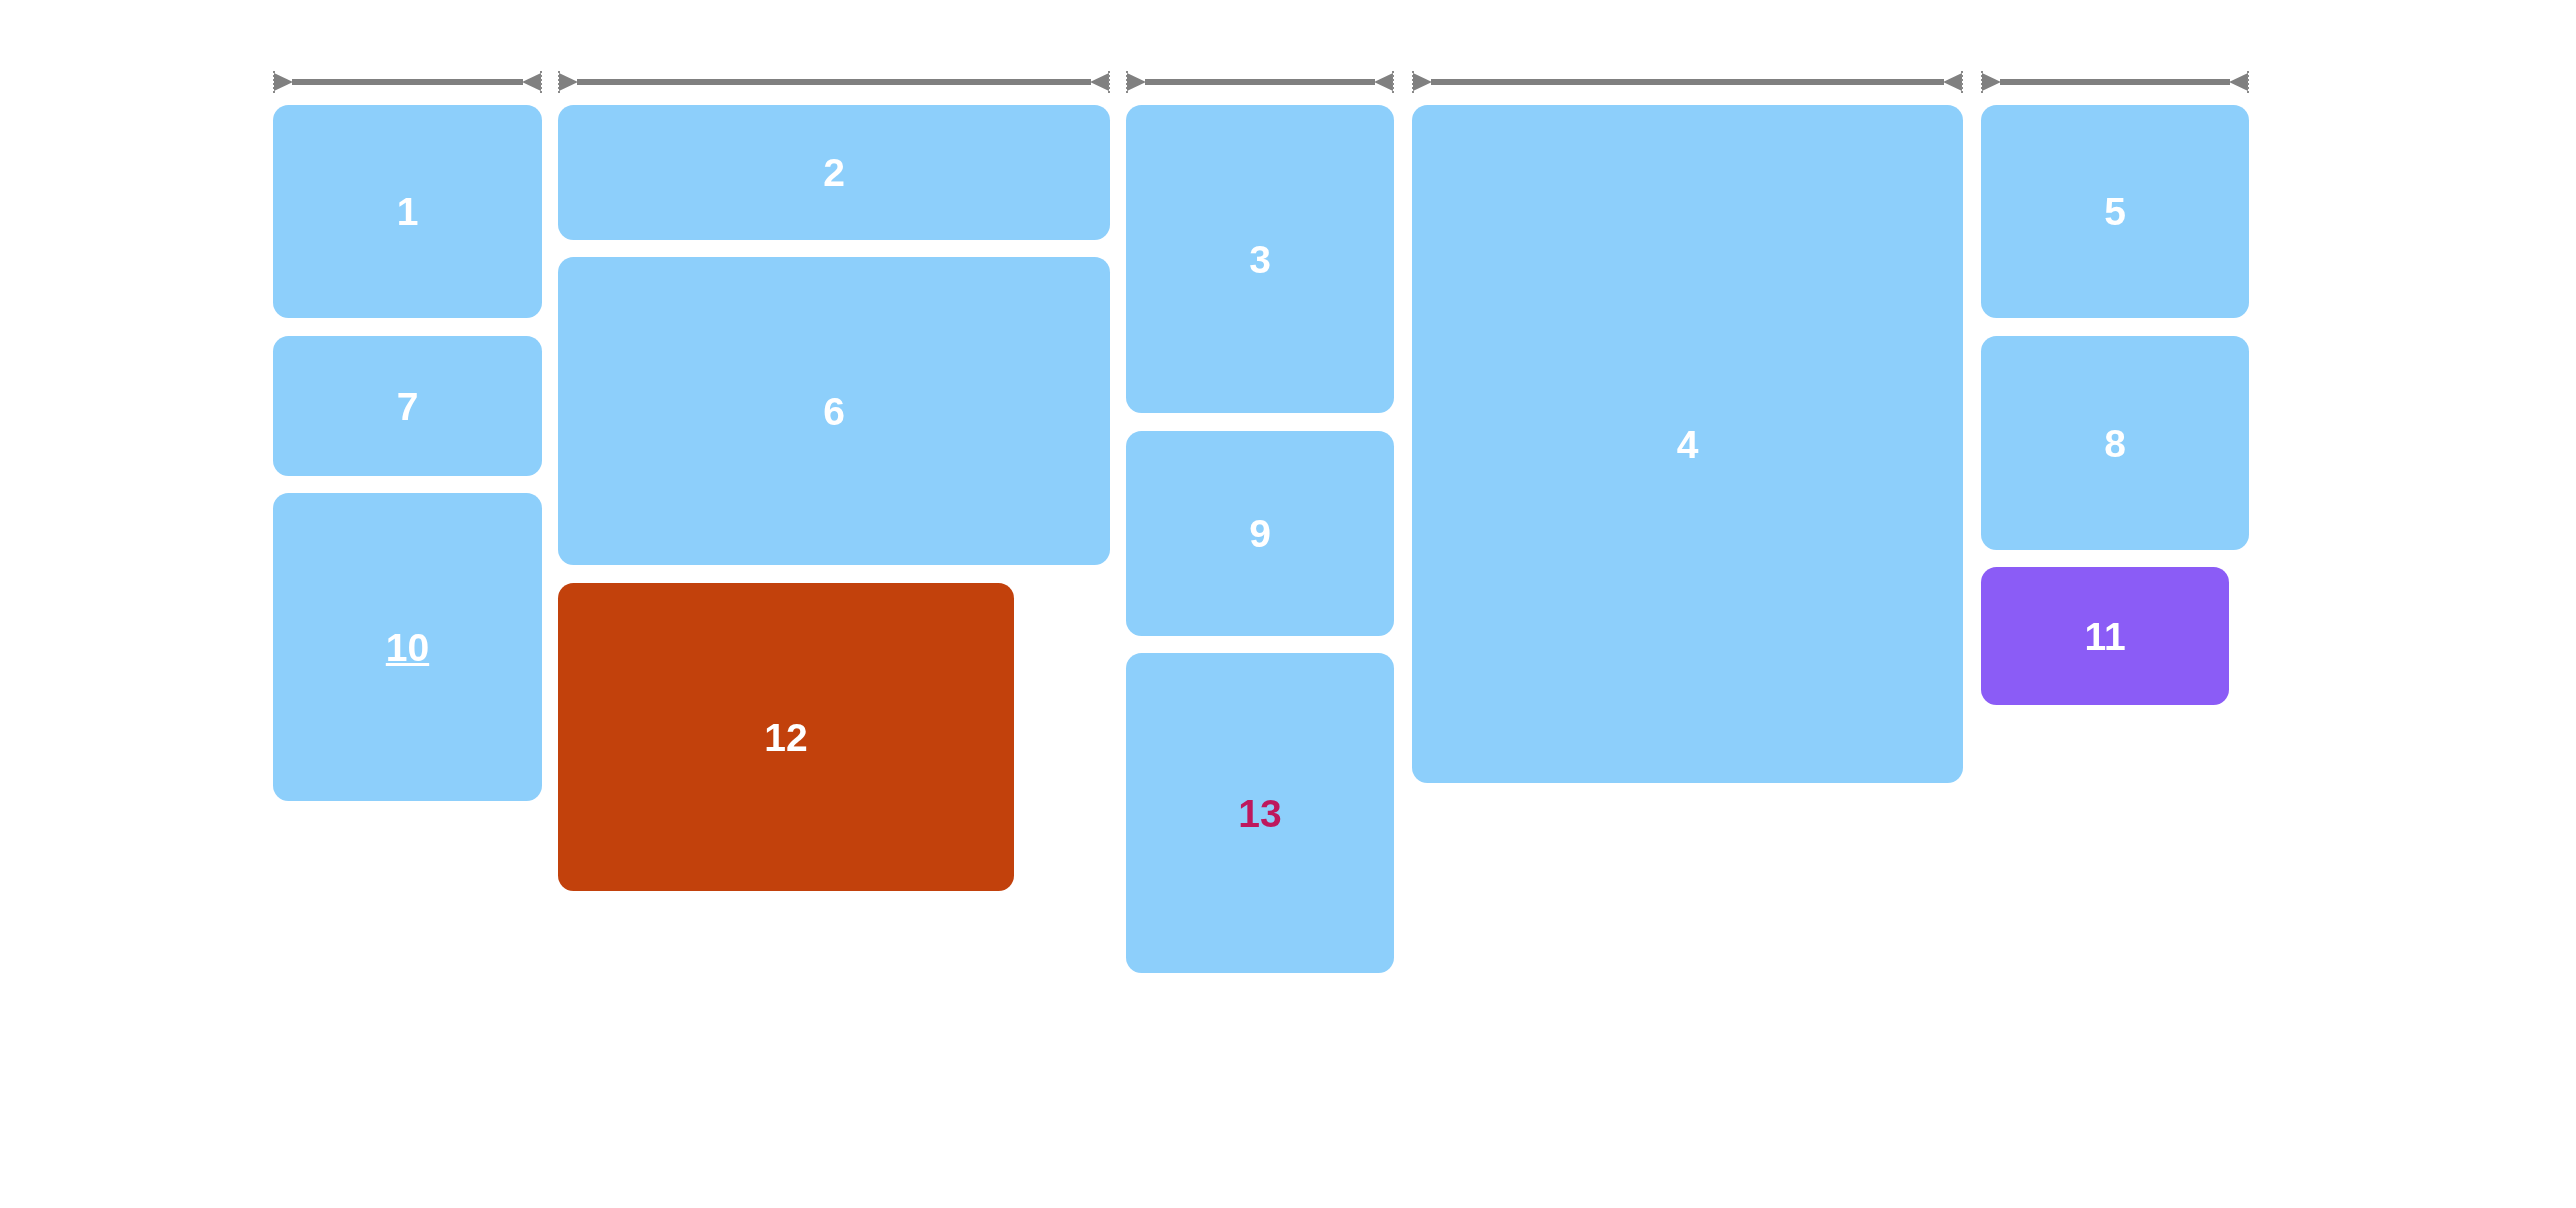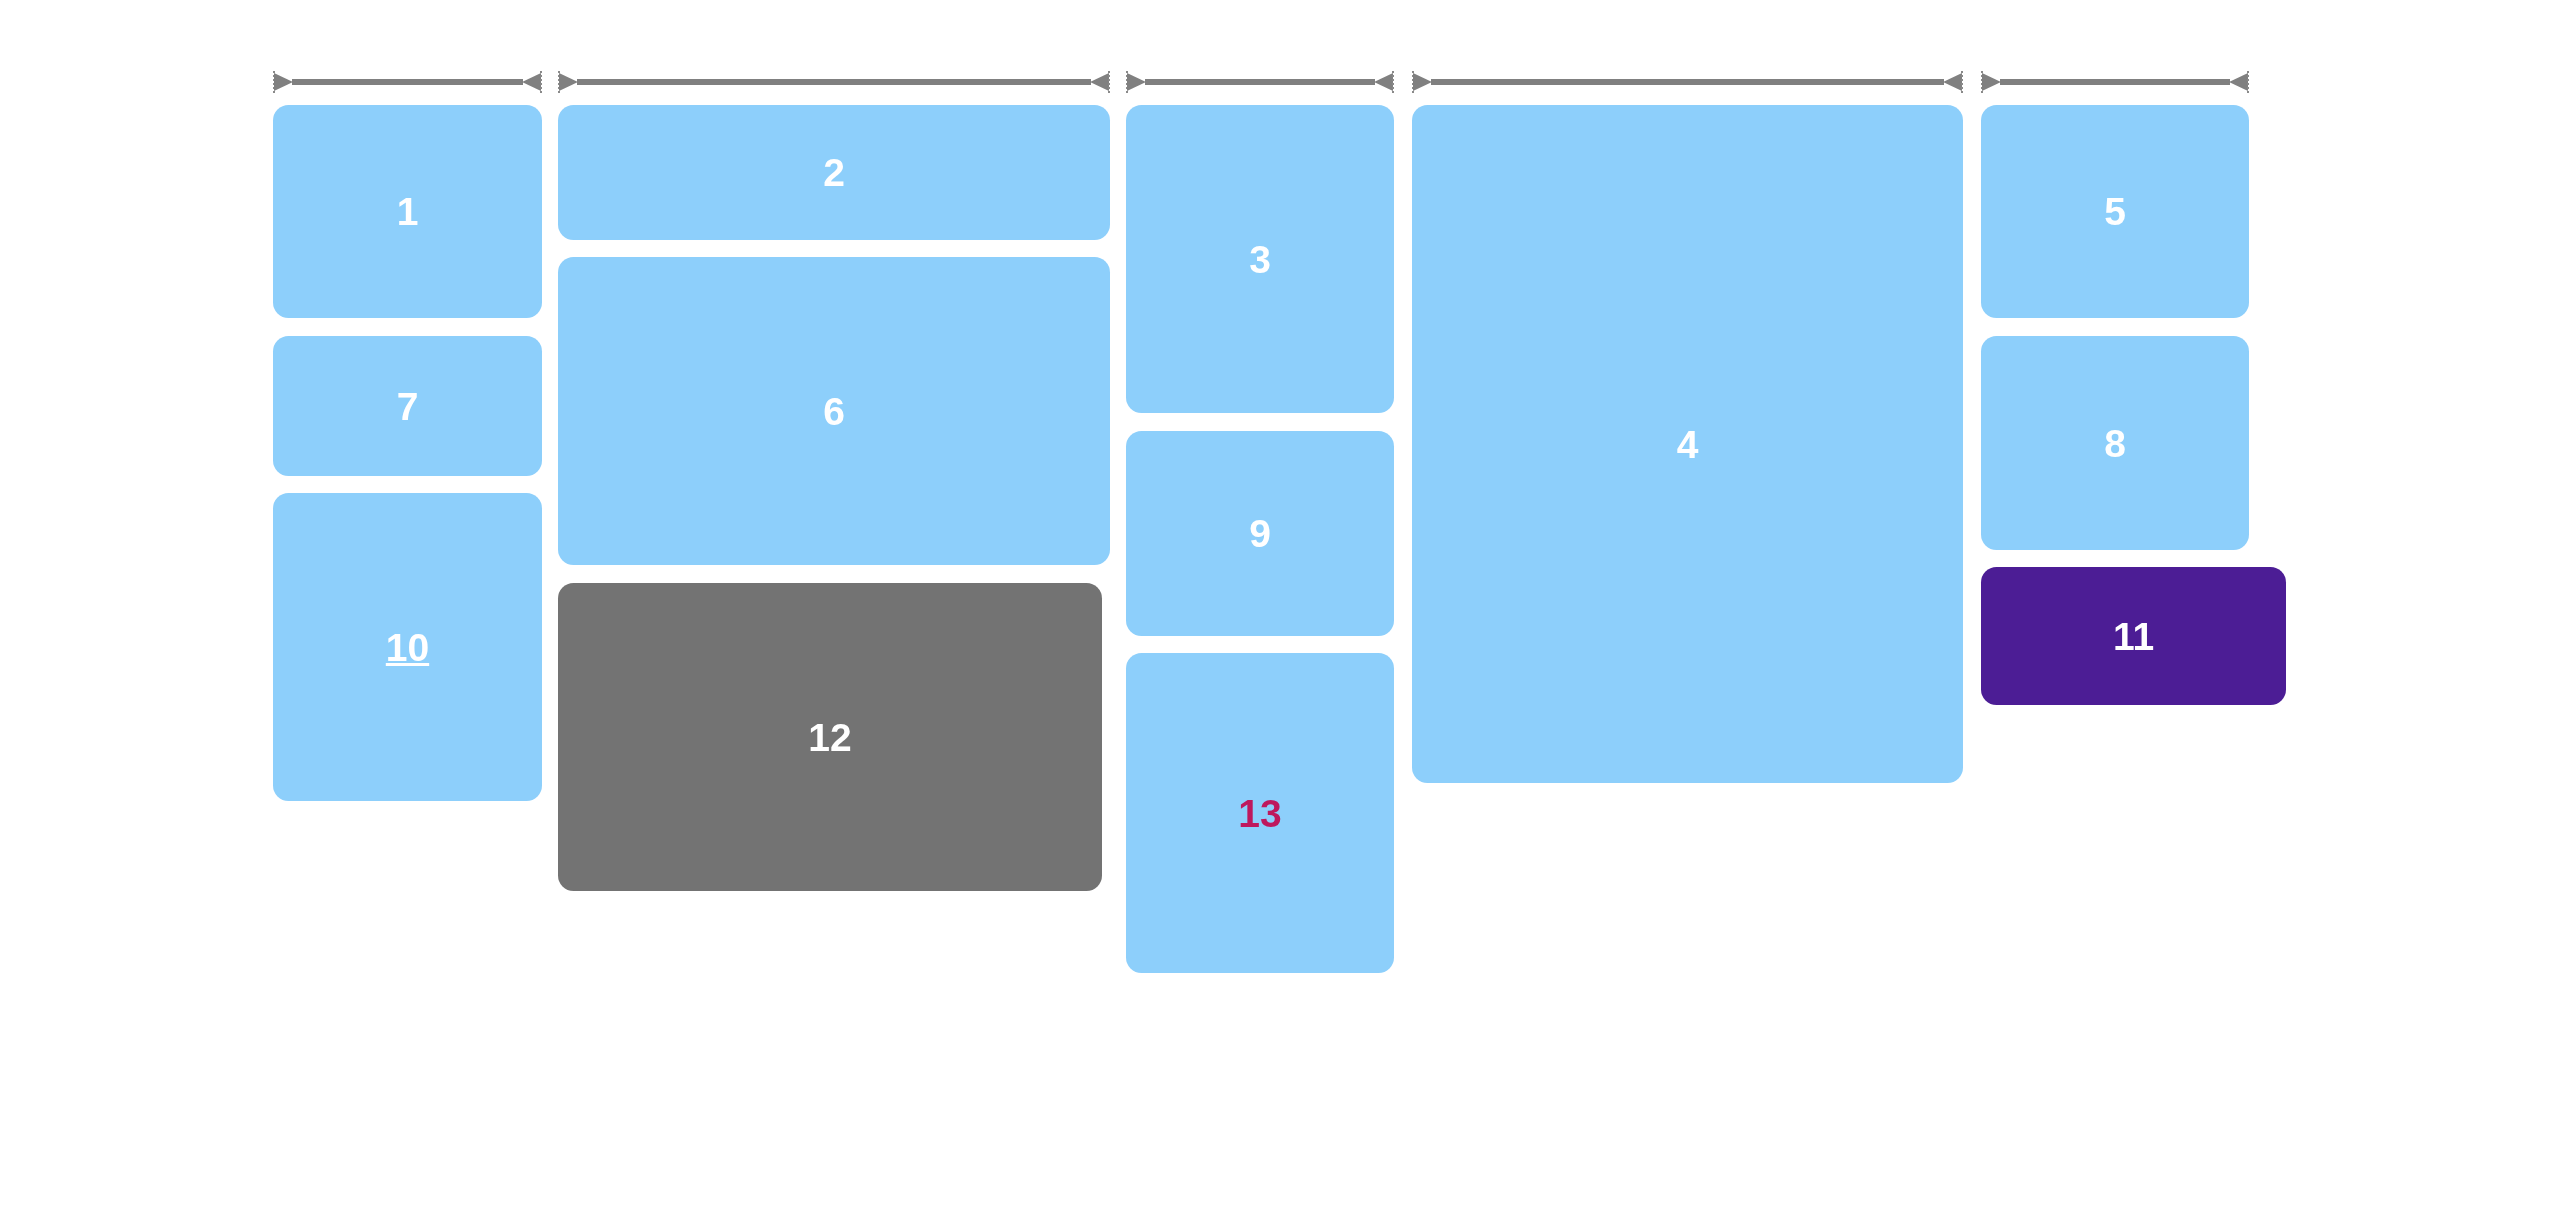--- a/index.html
+++ b/index.html
@@ -90,21 +90,21 @@
       <div class="line" style="background: rgb(128, 128, 128);"></div>
       <div class="arrow-left" style="border-right-color: rgb(128, 128, 128);"></div>
       <div class="tick"></div>
     </div>
     <div class="box" style="left: 558px; width: 552px; top: 105px; height: 135px; background: rgb(141, 207, 251);">
       <span class="label" style="color: rgb(255, 255, 255);">2</span>
     </div>
     <div class="box" style="left: 558px; width: 552px; top: 257px; height: 308px; background: rgb(141, 207, 251);">
       <span class="label" style="color: rgb(255, 255, 255);">6</span>
     </div>
-    <div class="box" style="left: 558px; width: 544px; top: 583px; height: 308px; background: #737373;">
+    <div class="box" style="left: 558px; width: 456px; top: 583px; height: 308px; background: #c2410c;">
       <span class="label" style="color: rgb(255, 255, 255);">12</span>
     </div>
     <div class="ruler" style="left: 1126px; width: 268px; top: 71px; height: 22px;">
       <div class="tick"></div>
       <div class="arrow-right" style="border-left-color: rgb(128, 128, 128);"></div>
       <div class="line" style="background: rgb(128, 128, 128);"></div>
       <div class="arrow-left" style="border-right-color: rgb(128, 128, 128);"></div>
       <div class="tick"></div>
     </div>
     <div class="box" style="left: 1126px; width: 268px; top: 105px; height: 308px; background: rgb(141, 207, 251);">
@@ -132,17 +132,17 @@
       <div class="line" style="background: rgb(128, 128, 128);"></div>
       <div class="arrow-left" style="border-right-color: rgb(128, 128, 128);"></div>
       <div class="tick"></div>
     </div>
     <div class="box" style="left: 1981px; width: 268px; top: 105px; height: 213px; background: rgb(141, 207, 251);">
       <span class="label" style="color: rgb(255, 255, 255);">5</span>
     </div>
     <div class="box" style="left: 1981px; width: 268px; top: 336px; height: 214px; background: rgb(141, 207, 251);">
       <span class="label" style="color: rgb(255, 255, 255);">8</span>
     </div>
-    <div class="box" style="left: 1981px; width: 305px; top: 567px; height: 138px; background: #4c1d95;">
+    <div class="box" style="left: 1981px; width: 248px; top: 567px; height: 138px; background: #8b5cf6;">
       <span class="label" style="color: rgb(255, 255, 255);">11</span>
     </div>
   </div>
 
 
 </body></html>

